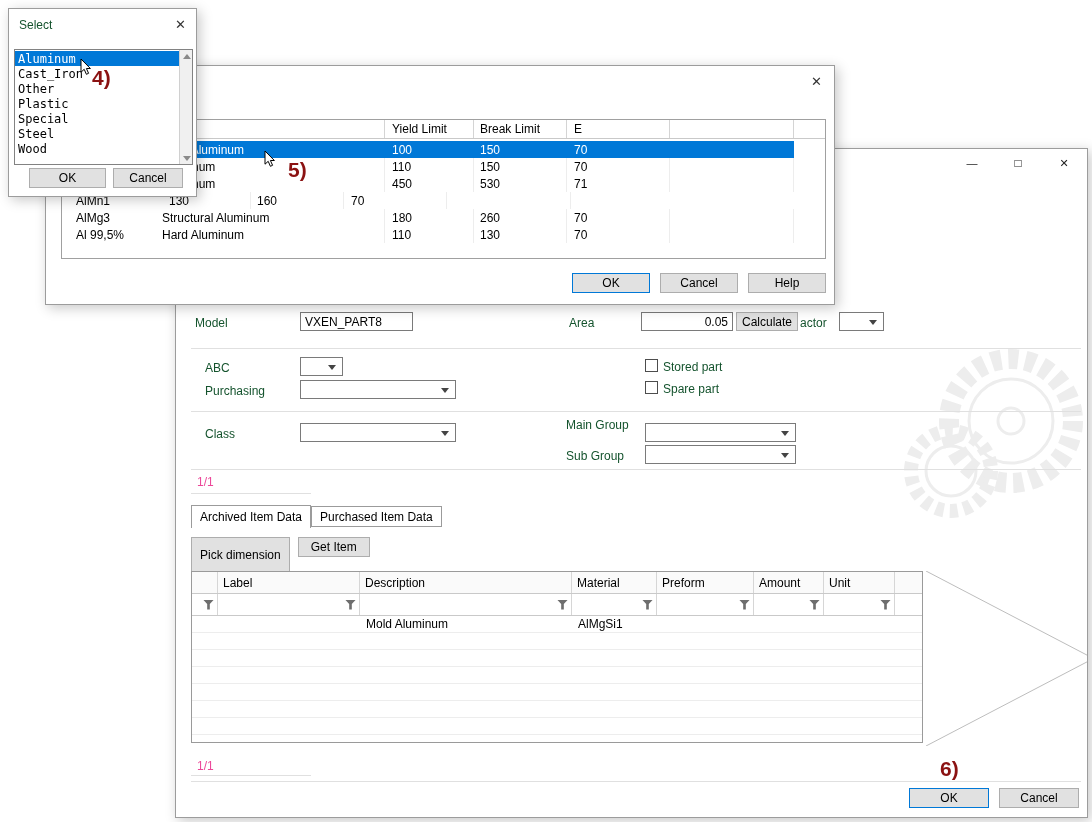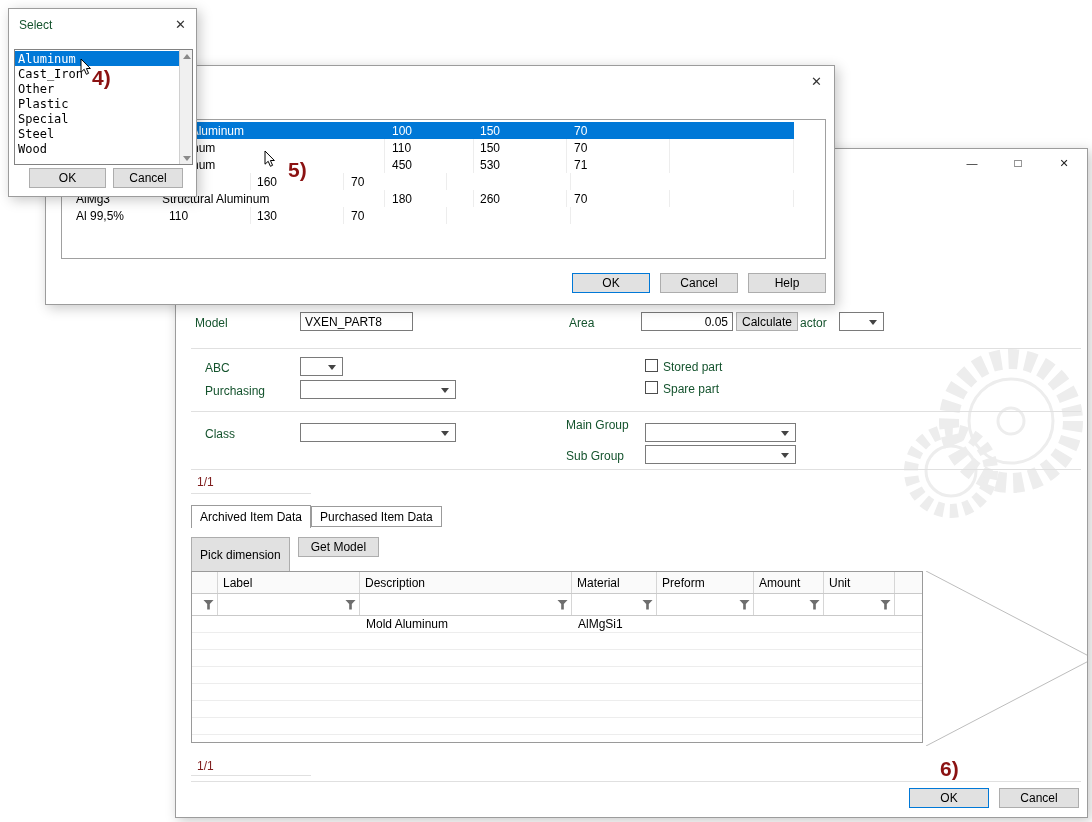--- a/index.html
+++ b/index.html
@@ -80,21 +80,21 @@
   .sscroll { position:absolute; right:0; top:0; bottom:0; width:13px; background:#f0f0f0;
              border-left:1px solid #d0d0d0; }
   .sarr { position:absolute; left:0; width:13px; height:12px; display:flex; align-items:center; justify-content:center; }
   .sarr.up { top:0; } .sarr.down { bottom:0; }
   .tri-up { width:0; height:0; border:4px solid transparent; border-bottom:5px solid #8a8a8a; margin-top:-4px;}
   .tri-down { width:0; height:0; border:4px solid transparent; border-top:5px solid #8a8a8a; margin-bottom:-4px;}
 
   .anno { position:absolute; font-size:21px; font-weight:bold; color:#8b1212; z-index:50; white-space:nowrap; }
   .cursor { position:absolute; z-index:49; }
 
-  .page-ind { position:absolute; font-size:12px; color:#7f1d1d; }
+  .page-ind { position:absolute; font-size:12px; color:#ec4899; }
 </style>
 </head>
 <body>
 
 <div class="stage">
 
   <div class="dialog" style="left:175px;top:148px;width:913px;height:670px;overflow:hidden;">
 
     <svg style="position:absolute;left:700px;top:200px;" width="220" height="185" viewBox="0 0 220 185">
       <g fill="none" stroke="#ededed">
@@ -151,21 +151,21 @@
     <span class="page-ind" style="left:21px;top:326px;">1/1</span>
     <div class="sep" style="left:15px;top:344px;width:120px;"></div>
 
     <div class="tabs">
       <div class="tab active">Archived Item Data</div>
       <div class="tab">Purchased Item Data</div>
     </div>
 
     <div style="position:absolute;left:15px;top:388px;display:flex;gap:8px;">
       <div class="btn" style="height:35px;padding:0 8px;">Pick dimension</div>
-      <div class="btn" style="height:20px;padding:0 12px;">Get Model</div>
+      <div class="btn" style="height:20px;padding:0 12px;">Get Item</div>
     </div>
 
     <div class="itable">
       <div class="it-head">
         <div class="it-c c0"></div>
         <div class="it-c c1">Label</div>
         <div class="it-c c2">Description</div>
         <div class="it-c c3">Material</div>
         <div class="it-c c4">Preform</div>
         <div class="it-c c5">Amount</div>
@@ -225,20 +225,29 @@
     <div class="sep" style="left:15px;top:632px;width:890px;"></div>
 
     <div class="btn abs focus" style="left:733px;top:639px;width:80px;height:20px;">OK</div>
     <div class="btn abs" style="left:823px;top:639px;width:80px;height:20px;">Cancel</div>
   </div>
 
   <div class="dialog" style="left:45px;top:65px;width:790px;height:240px;">
     <span class="close-x" style="right:12px;top:8px;">✕</span>
 
     <div class="mtable">
+      <div class="m-head">
+        <div class="m-c m0"></div>
+        <div class="m-c m1"></div>
+        <div class="m-c m2">Yield Limit</div>
+        <div class="m-c m3">Break Limit</div>
+        <div class="m-c m4">E</div>
+        <div class="m-c m5"></div>
+        <div class="m-c mf"></div>
+      </div>
       <div class="m-pad"></div>
       <div class="m-row sel">
         <div class="m-c m0"></div>
         <div class="m-c m1">Mold Aluminum</div>
         <div class="m-c m2">100</div>
         <div class="m-c m3">150</div>
         <div class="m-c m4">70</div>
         <div class="m-c m5"></div>
         <div class="m-c mf"></div>
       </div>
@@ -272,20 +281,21 @@
         <div class="m-c m0">AlMg3</div>
         <div class="m-c m1">Structural Aluminum</div>
         <div class="m-c m2">180</div>
         <div class="m-c m3">260</div>
         <div class="m-c m4">70</div>
         <div class="m-c m5"></div>
         <div class="m-c mf"></div>
       </div>
       <div class="m-row">
         <div class="m-c m0">Al 99,5%</div>
+        <div class="m-c m1">Hard Aluminum</div>
         <div class="m-c m2">110</div>
         <div class="m-c m3">130</div>
         <div class="m-c m4">70</div>
         <div class="m-c m5"></div>
         <div class="m-c mf"></div>
       </div>
     </div>
 
     <div class="btn abs focus" style="left:526px;top:207px;width:78px;height:20px;">OK</div>
     <div class="btn abs" style="left:614px;top:207px;width:78px;height:20px;">Cancel</div>

